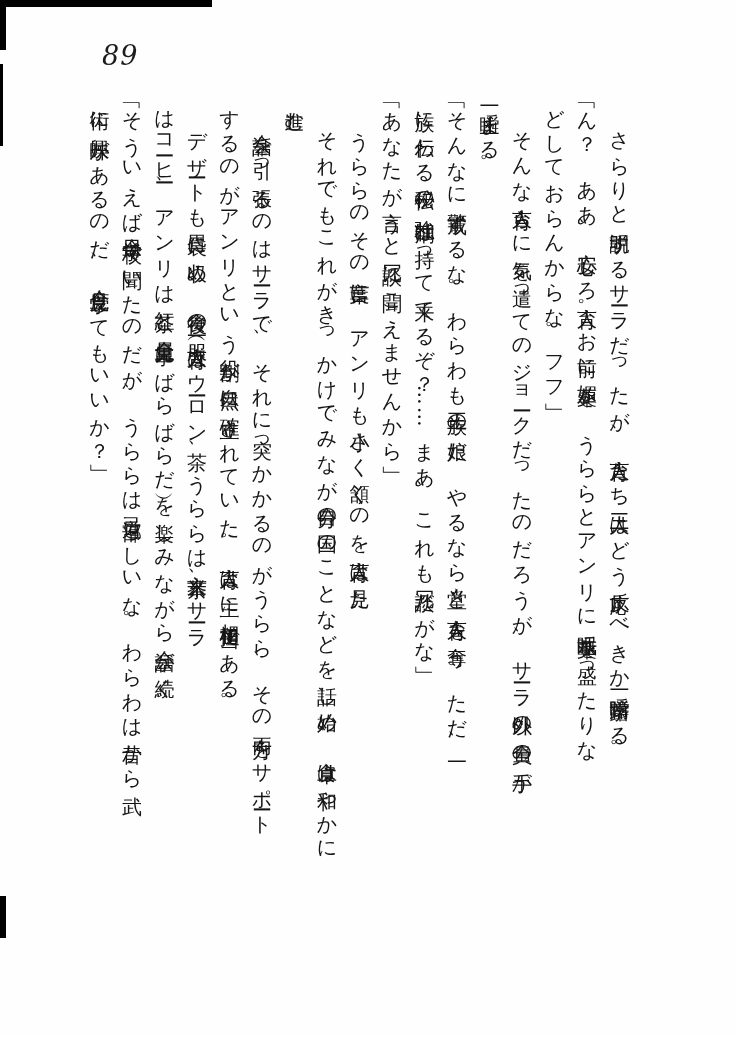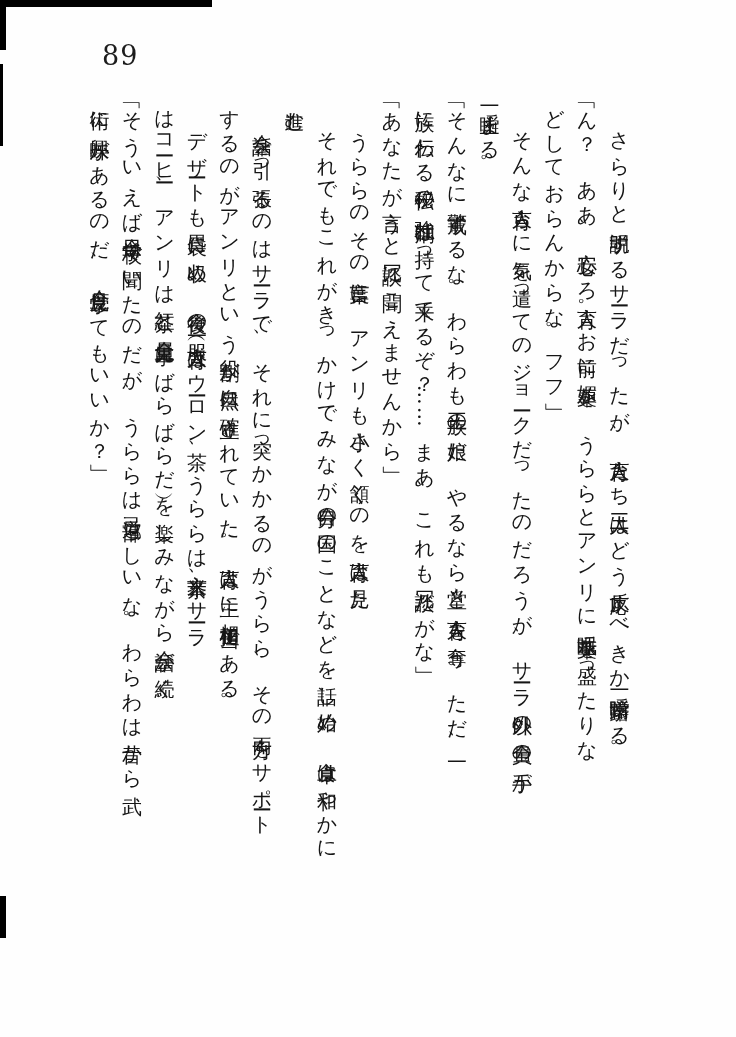--- a/index.html
+++ b/index.html
@@ -15,20 +15,21 @@
     height: 1037px;
     background: #fefefe;
     overflow: hidden;
     font-family: "DejaVu Serif", "Liberation Serif", serif;
   }
   .page-number {
     position: absolute;
     left: 102px;
     top: 40px;
     font-size: 27px;
+    font-style: italic;
     color: #1c1c1c;
     letter-spacing: 1px;
   }
   .text-block {
     position: absolute;
     top: 96px;
     right: 100px;
     height: 846px;
     writing-mode: vertical-rl;
     text-orientation: mixed;

